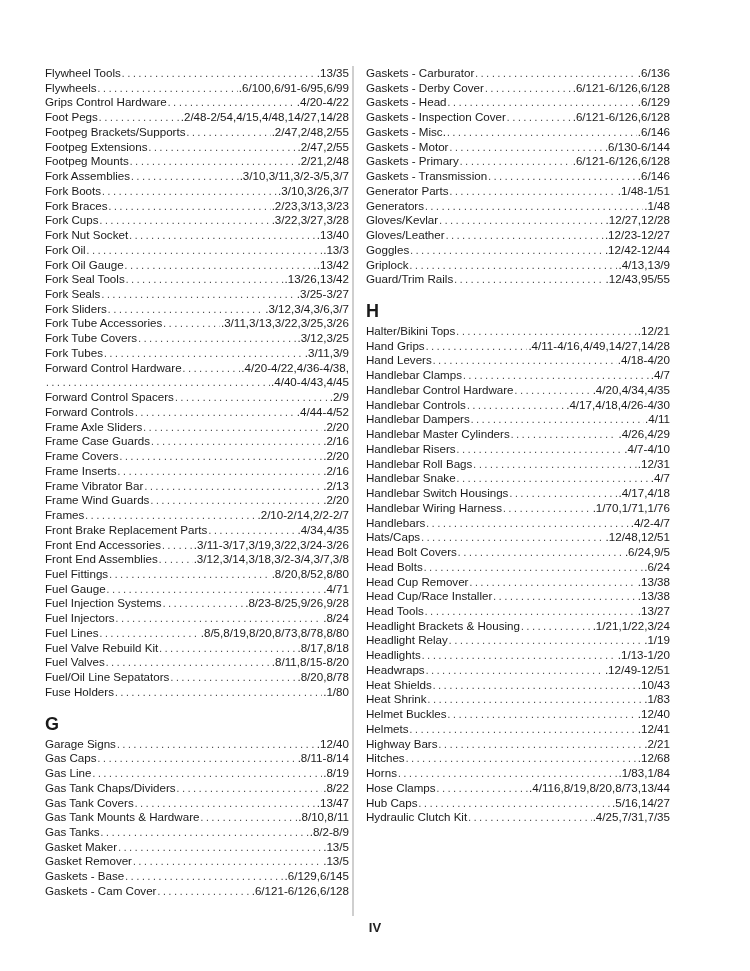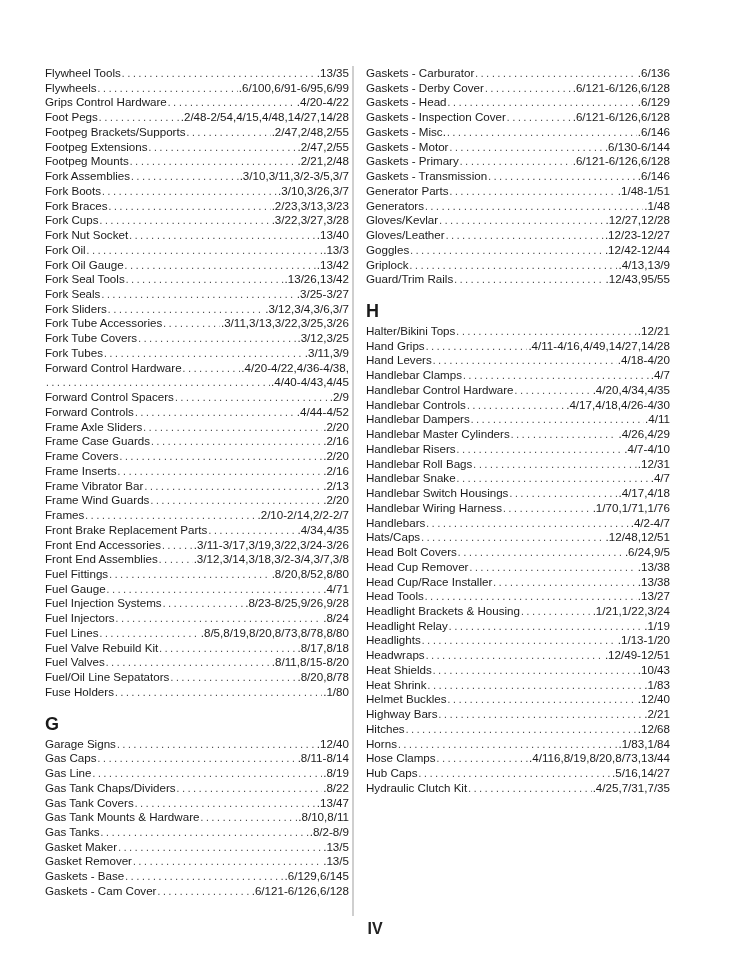--- a/index.html
+++ b/index.html
@@ -12,21 +12,21 @@
          font-size: 11.6px; white-space: nowrap; overflow: hidden; }
   .row .term { flex: 0 0 auto; }
   .row .leader { flex: 1 1 auto; overflow: hidden; color: #333; letter-spacing: 1.6px;
                  margin: 0 1px; font-size: 10px; }
   .row .leader::before { content: ". . . . . . . . . . . . . . . . . . . . . . . . . . . . . . . . . . . . . . . . . . . . . . . . . . . . . . . . . . . . . . . . . . . . . . . . . . . . . . . . . . . . . . ."; letter-spacing: 0; white-space: nowrap; }
   .row .pages { flex: 0 0 auto; }
   .section-head { font-size: 18px; font-weight: bold; height: 25px; line-height: 25px;
                   margin-top: 12px; padding-left: 0; }
   #divider { position: absolute; left: 352px; top: 66px; width: 2px; height: 850px; background: #cfcfcf; }
   #page-number { position: absolute; left: 0; width: 750px; top: 920px; text-align: center;
-                 font-size: 16px; font-weight: bold; color: #222; }
+                 font-size: 13px; font-weight: bold; color: #222; }
 </style>
 </head>
 <body>
 
 <div id="col-left" class="col">
   <div id="left-entries">
       <div class="row">
         <span class="term">Flywheel Tools</span>
         <span class="leader"></span>
         <span class="pages">.13/35</span>
@@ -457,20 +457,25 @@
         <span class="term">Hats/Caps</span>
         <span class="leader"></span>
         <span class="pages">.12/48,12/51</span>
       </div>
       <div class="row">
         <span class="term">Head Bolt Covers</span>
         <span class="leader"></span>
         <span class="pages">.6/24,9/5</span>
       </div>
       <div class="row">
+        <span class="term">Head Bolts</span>
+        <span class="leader"></span>
+        <span class="pages">.6/24</span>
+      </div>
+      <div class="row">
         <span class="term">Head Cup Remover</span>
         <span class="leader"></span>
         <span class="pages">.13/38</span>
       </div>
       <div class="row">
         <span class="term">Head Cup/Race Installer</span>
         <span class="leader"></span>
         <span class="pages">.13/38</span>
       </div>
       <div class="row">
@@ -505,20 +510,25 @@
       </div>
       <div class="row">
         <span class="term">Heat Shrink</span>
         <span class="leader"></span>
         <span class="pages">.1/83</span>
       </div>
       <div class="row">
         <span class="term">Helmet Buckles</span>
         <span class="leader"></span>
         <span class="pages">.12/40</span>
+      </div>
+      <div class="row">
+        <span class="term">Helmets</span>
+        <span class="leader"></span>
+        <span class="pages">.12/41</span>
       </div>
       <div class="row">
         <span class="term">Highway Bars</span>
         <span class="leader"></span>
         <span class="pages">.2/21</span>
       </div>
       <div class="row">
         <span class="term">Hitches</span>
         <span class="leader"></span>
         <span class="pages">.12/68</span>

